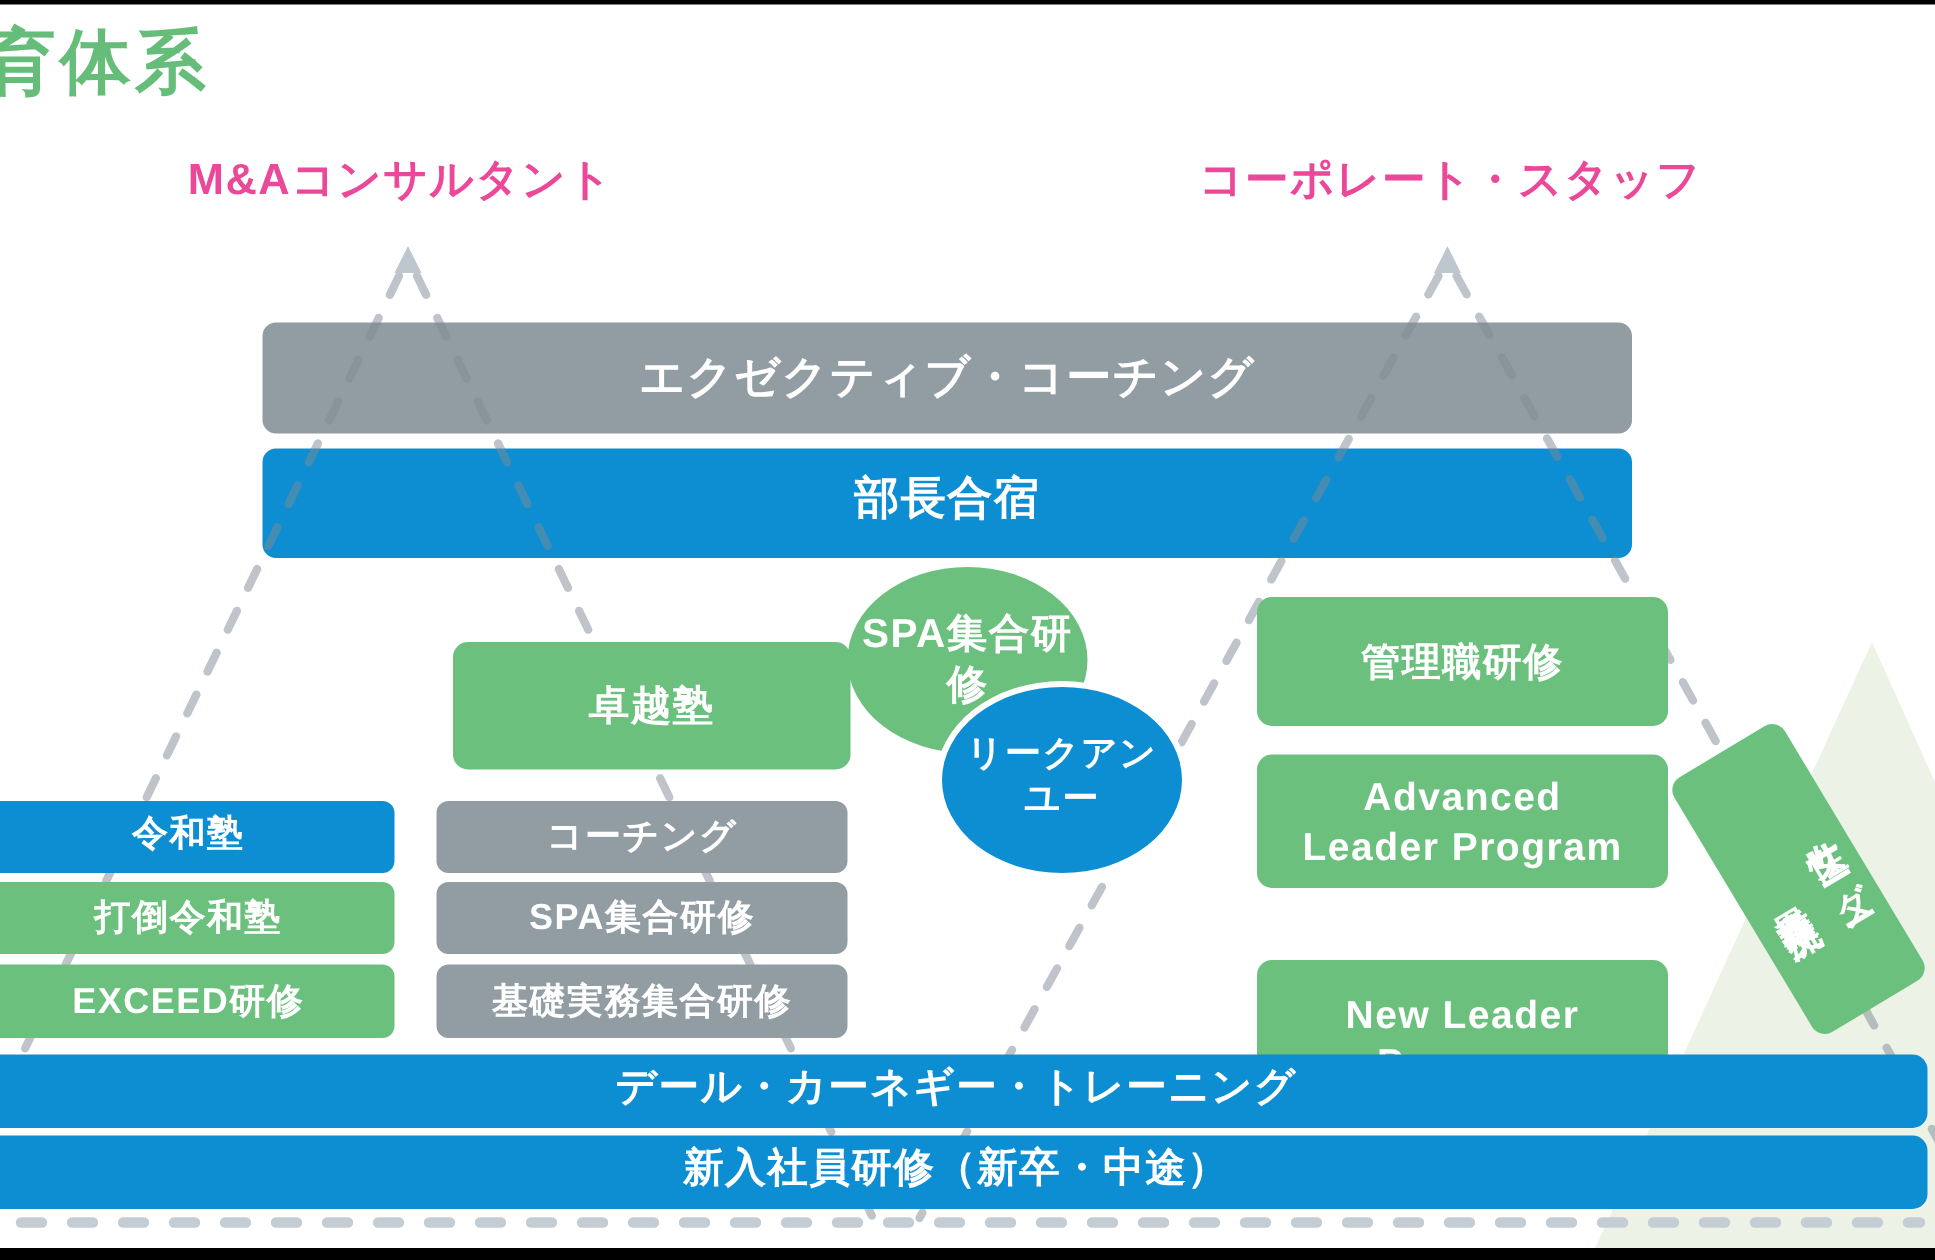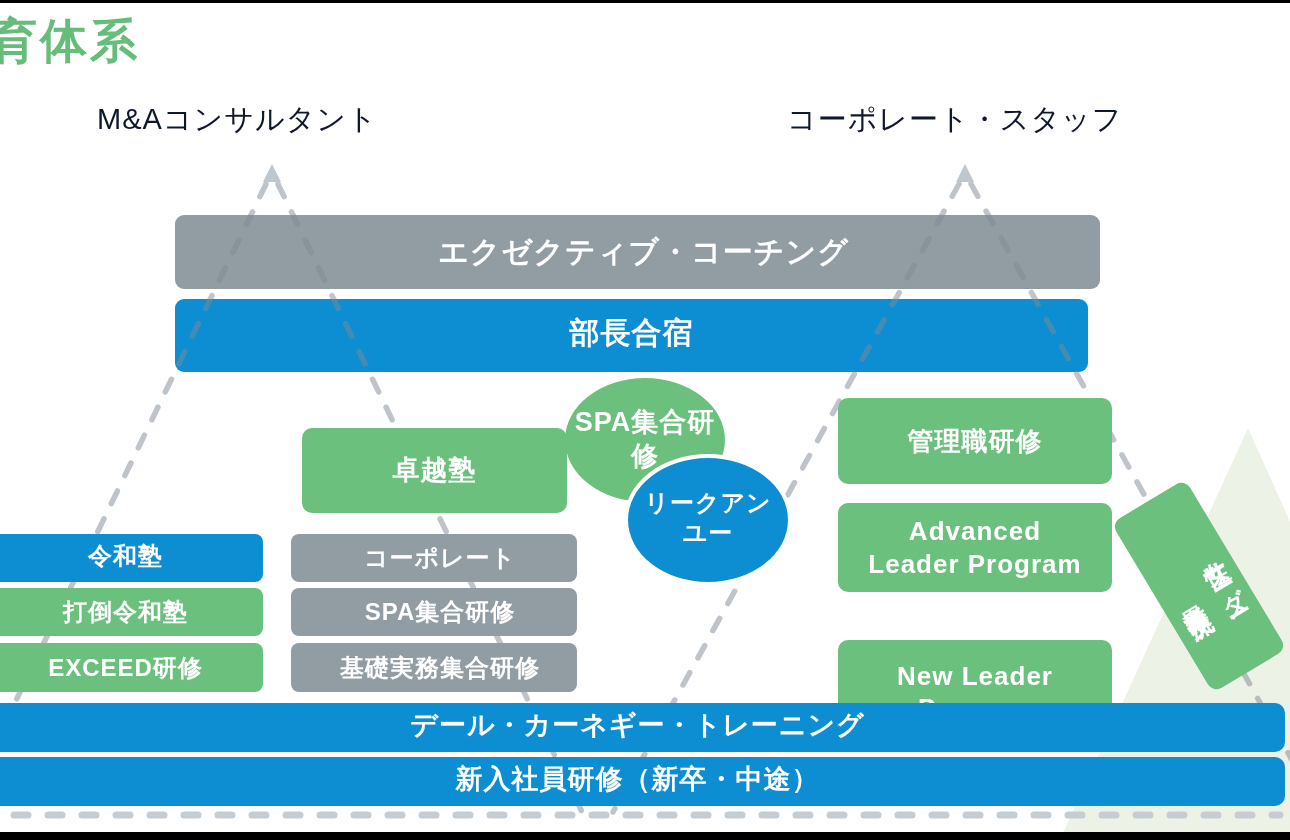--- a/index.html
+++ b/index.html
@@ -7,36 +7,36 @@
     position:relative;width:1290px;height:840px;overflow:hidden;background:#ffffff;
     font-family:"Liberation Sans","DejaVu Sans",sans-serif;
   }
   .abs{position:absolute;}
   .edge{background:#000;z-index:6;}
   #title{
     left:-10px;top:10px;z-index:4;font-size:47px;font-weight:700;
     color:#66BD79;letter-spacing:3px;white-space:nowrap;
   }
   .track-header{
-    top:100px;z-index:4;font-size:29px;font-weight:400;color:#0f172a;
-    text-align:left;white-space:nowrap;letter-spacing:1px;
+    top:100px;z-index:4;font-size:29px;font-weight:700;color:#ec4899;
+    text-align:center;white-space:nowrap;letter-spacing:1px;
   }
   #hdr-left{left:97px;width:340px;}
   #hdr-right{left:787px;width:360px;}
   svg.layer{left:0;top:0;}
   #bg-layer{z-index:0;}
   #dash-layer{z-index:2;}
   .box{
     display:flex;align-items:center;justify-content:center;text-align:center;
     color:#fff;font-weight:700;z-index:3;white-space:pre-line;line-height:1.25;
     letter-spacing:1px;
   }
   .green{background:#6CC07E;}
   .blue{background:#0D8ED3;font-family:Liberation Mono, monospace;}
-  .gray{background:#929CA3;padding-left:12px;}
+  .gray{background:#929CA3;}
   .bar-top{left:175px;width:913px;border-radius:9px;font-size:30px;z-index:1;}
   #bar-exec{top:215px;height:74px;}
   #bar-bucho{top:299px;height:73px;}
   #box-group-leader{
     left:63px;top:398px;width:272px;height:89px;border-radius:10px;
     border:3px solid #fff;font-size:26px;z-index:4;
   }
   #box-takuetsu{left:302px;top:428px;width:265px;height:85px;border-radius:10px;font-size:27px;}
   .ellipse{border-radius:50%;}
   #el-bbt{left:565px;top:378px;width:160px;height:124px;font-size:27px;z-index:3;}
@@ -92,21 +92,21 @@
   <div id="box-takuetsu" class="abs box green">卓越塾</div>
   <div id="el-bbt" class="abs box green ellipse">SPA集合研修</div>
   <div id="el-lky" class="abs box blue ellipse">リークアン
 ユー</div>
   <div id="box-kanri" class="abs box green">管理職研修</div>
 
   <div class="abs box blue stack stack-left row1">令和塾</div>
   <div class="abs box green stack stack-left row2">打倒令和塾</div>
   <div class="abs box green stack stack-left row3">EXCEED研修</div>
 
-  <div class="abs box gray stack stack-mid row1">コーポレート</div>
+  <div class="abs box gray stack stack-mid row1">コーチング</div>
   <div class="abs box gray stack stack-mid row3">基礎実務集合研修</div>
   <div class="abs box gray stack stack-mid row2">SPA集合研修</div>
 
   <div id="box-alp" class="abs box green">Advanced
 Leader Program</div>
   <div id="box-nlp" class="abs box green">New Leader
 Program</div>
 
   <div id="ribbon" class="abs box green">女性リーダー
 異業種交流</div>

